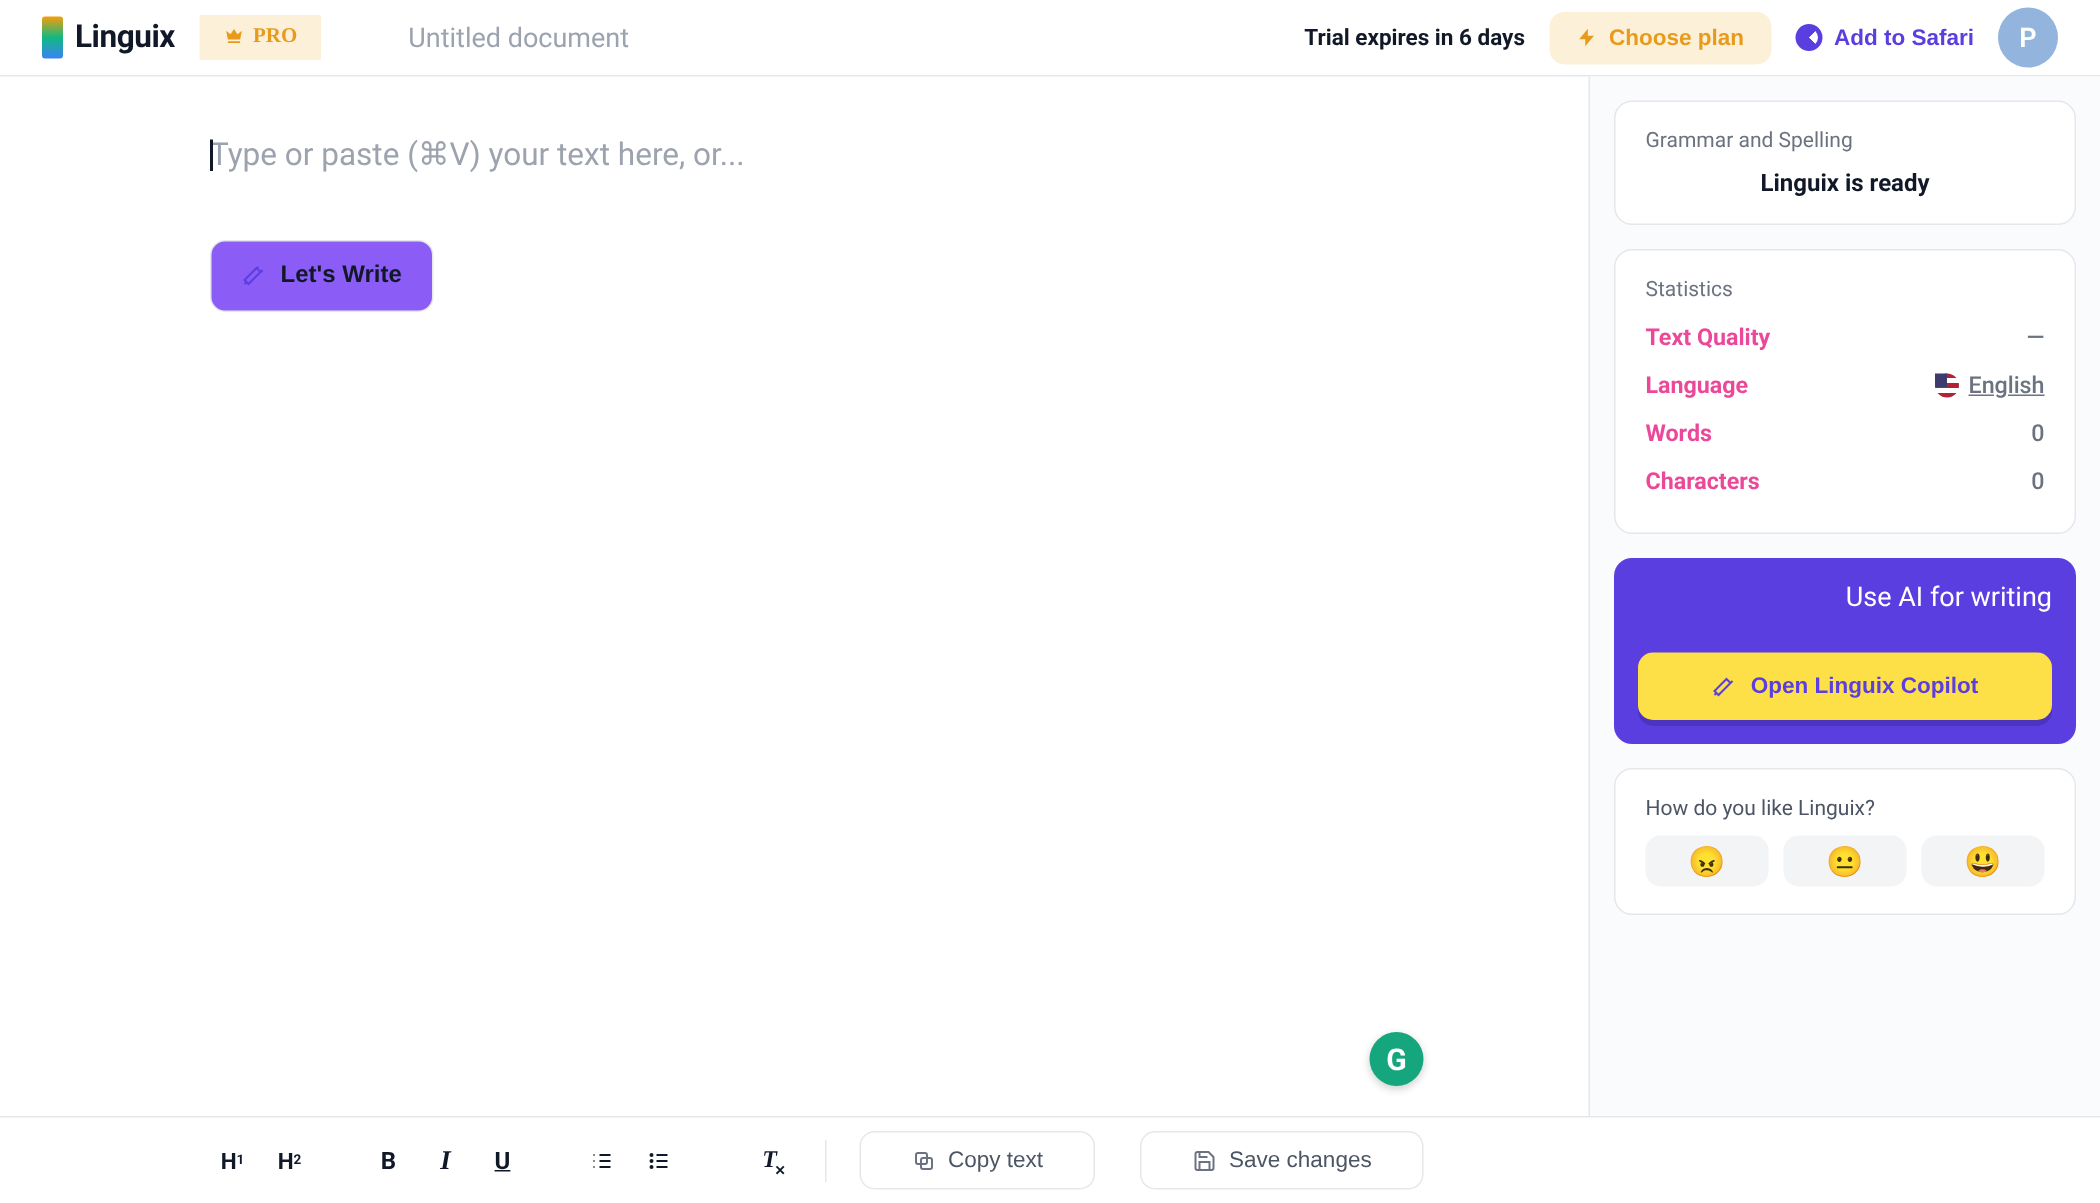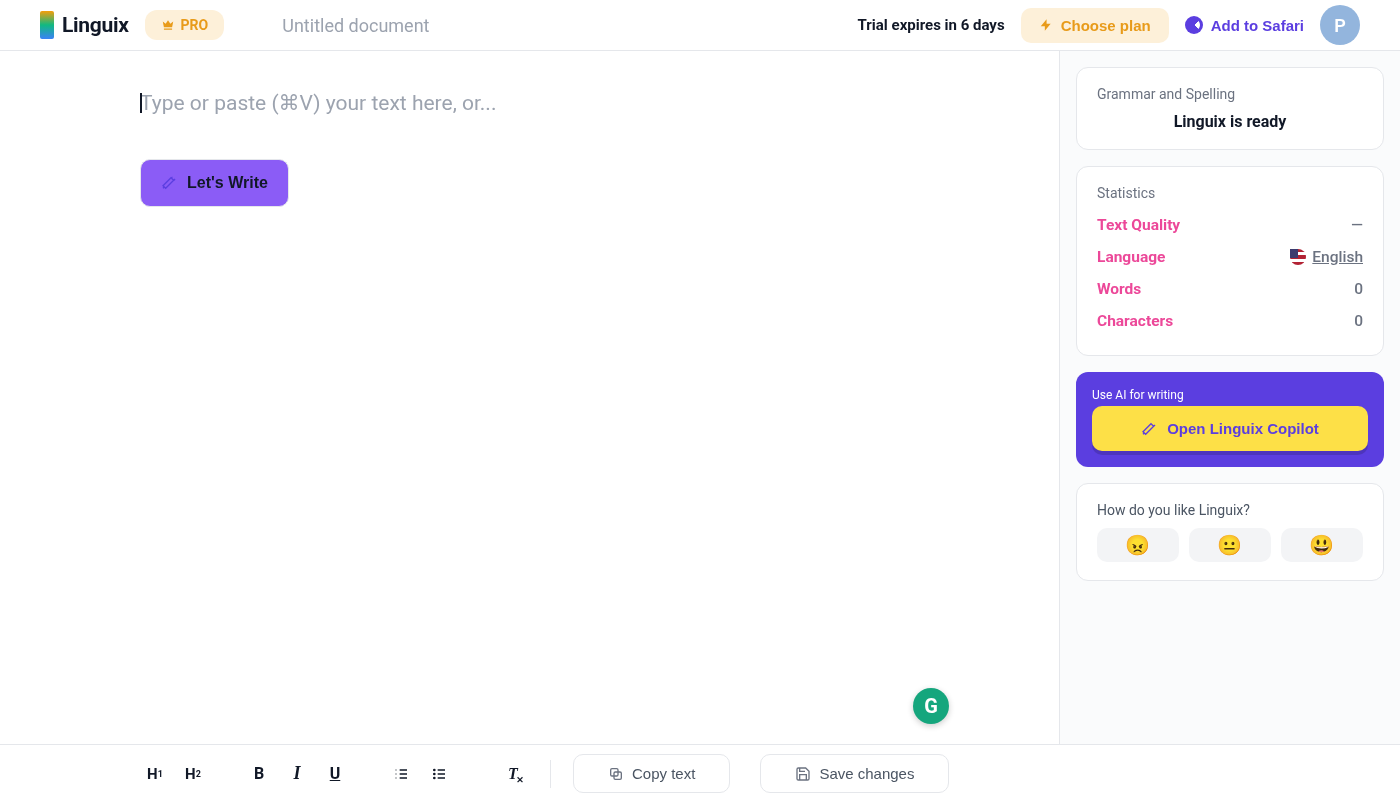--- a/index.html
+++ b/index.html
@@ -10,38 +10,38 @@
     height: 802px;
     overflow: hidden;
     position: relative;
   }
   
   .header {
     height: 51px;
     border-bottom: 1px solid #e5e7eb;
     display: flex;
     align-items: center;
-    padding: 0 40px;
+    padding: 0 28px;
     gap: 16px;
   }
   .logo-wrap { display: flex; align-items: center; gap: 8px; }
   .logo-mark {
     width: 14px; height: 28px;
     background: linear-gradient(to bottom, #f59e0b 0%, #10b981 50%, #3b82f6 100%);
     border-radius: 2px;
   }
   .logo-text { font-size: 21px; font-weight: 700; color: #111827; letter-spacing: -0.3px; }
   .pro-badge {
     background: #fdf0d9;
     color: #e89b1a;
     font-weight: 700;
     font-size: 14px;
     padding: 7px 16px;
-    border-radius: 12px;
-    display: flex; align-items: center; gap: 6px;
+    border-radius: 1px;
+    display: flex; align-items: flex-start; gap: 6px; font-family: Liberation Serif, serif;
   }
   .doc-title {
     color: #9ca3af;
     font-size: 18px;
     margin-left: 42px;
   }
   .header-spacer { flex: 1; }
   .trial-text { font-size: 15px; font-weight: 700; color: #111827; }
   .choose-plan {
     background: #fdf0d9;
@@ -132,21 +132,21 @@
     width: 16px; height: 16px; border-radius: 50%;
     background: linear-gradient(to bottom, #b22234 0 20%, #fff 20% 40%, #b22234 40% 60%, #fff 60% 80%, #b22234 80% 100%);
     position: relative;
   }
   .flag::before { content:""; position:absolute; top:0; left:0; width:50%; height:55%; background:#3c3b6e; }
   .ai-card {
     background: #5b3ee0;
     border-radius: 12px;
     padding: 16px;
   }
-  .ai-card-label { color: #fff; font-size: 12px; margin-bottom: 4px; }
+  .ai-card-label { color: #fff; font-size: 18px; margin-bottom: 26px; text-align: right; }
   .copilot-btn {
     width: 100%;
     background: #fde047;
     border: none;
     border-radius: 10px;
     padding: 14px;
     font-size: 15px; font-weight: 600; color: #5b3ee0;
     display: flex; align-items: center; justify-content: center; gap: 10px;
     cursor: pointer;
     box-shadow: 0 4px 0 rgba(0,0,0,0.15);

